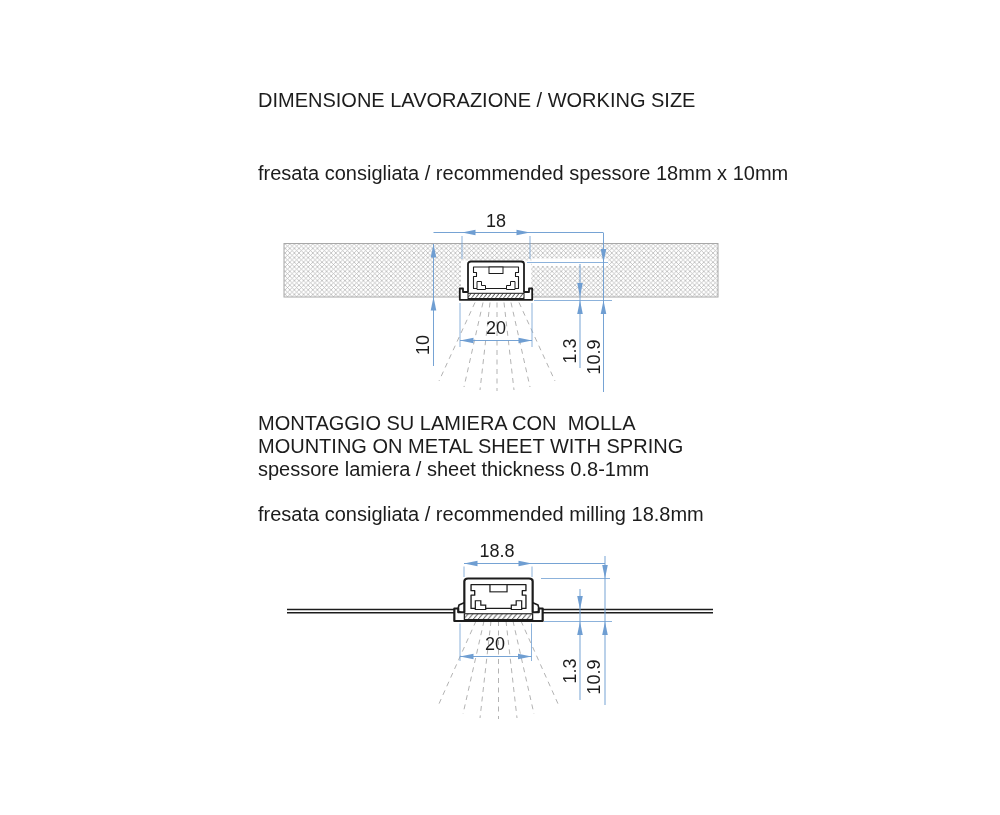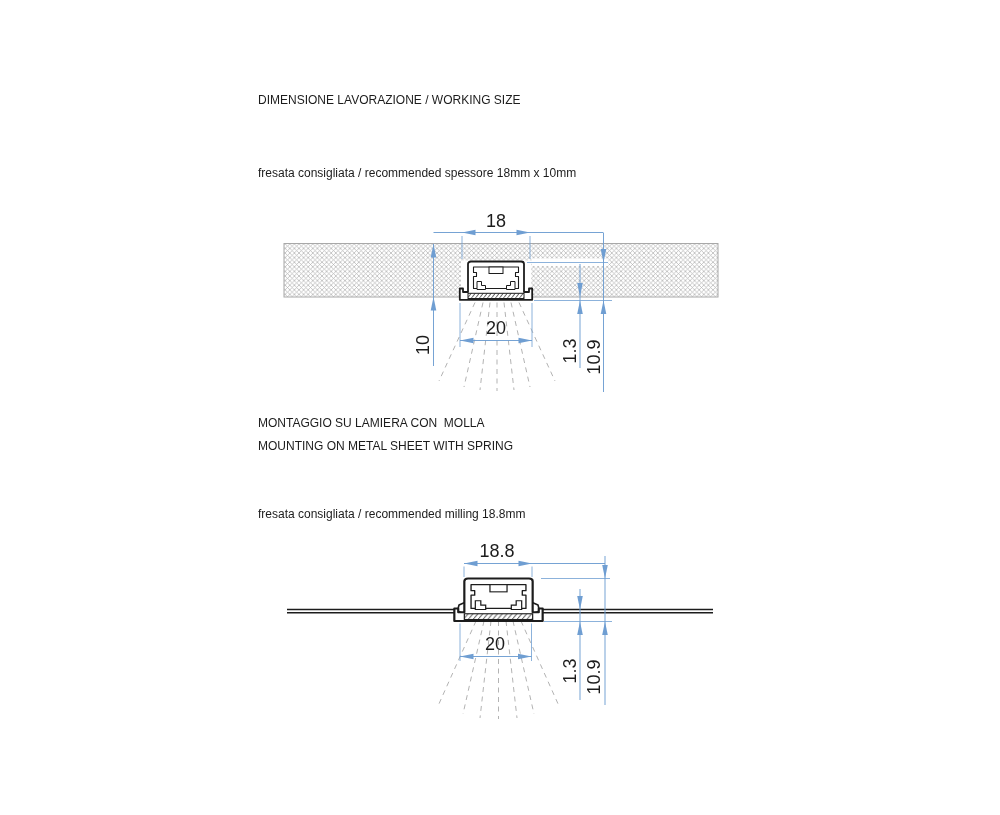--- a/index.html
+++ b/index.html
@@ -1,18 +1,18 @@
 <!DOCTYPE html>
 <html style="--dim: #6f9ed2; --hatch: #b5b5b5; --ink: #1c1c1c; --ray: #b3b3b3; --bg: #ffffff;"><head>
 <meta charset="utf-8">
 <style>
   html,body{margin:0;padding:0;background:#fff;}
   #page{position:relative;width:1000px;height:815px;background:var(--bg,#fff);overflow:hidden;
         font-family:"Liberation Sans",sans-serif;color:var(--ink,#1c1c1c);}
-  .hd{position:absolute;left:258px;font-size:12px;line-height:20px;white-space:pre;color:var(--ink,#1c1c1c);}
+  .hd{position:absolute;left:258px;font-size:20px;line-height:20px;white-space:pre;color:var(--ink,#1c1c1c);}
   #drawings{position:absolute;left:0;top:0;}
   
   .panelrect{fill:url(#xh);stroke:#a8a8a8;stroke-width:1;}
   .mask{fill:#fff;stroke:none;}
   .hatchline{stroke:var(--hatch,#b6b6b6);stroke-width:.75;}
   .dhline{stroke:var(--ink,#1c1c1c);stroke-width:.8;}
   .pOuter{fill:#fff;stroke:var(--ink,#1c1c1c);stroke-width:1.8;stroke-linejoin:round;}
   .pInner{fill:none;stroke:var(--ink,#1c1c1c);stroke-width:1.1;stroke-linejoin:round;}
   .pTab,.pHook{fill:#fff;stroke:var(--ink,#1c1c1c);stroke-width:1;}
   .pDiff{fill:url(#dh);stroke:var(--ink,#1c1c1c);stroke-width:1;}
@@ -28,20 +28,21 @@
 <body>
 
 <div id="page">
 
   <div class="hd" style="top:90px">DIMENSIONE LAVORAZIONE / WORKING SIZE</div>
 
   <div class="hd" style="top:163px">fresata consigliata / recommended spessore 18mm x 10mm</div>
 
   <div class="hd" style="top:413px">MONTAGGIO SU LAMIERA CON  MOLLA</div>
   <div class="hd" style="top:436px">MOUNTING ON METAL SHEET WITH SPRING</div>
+  <div class="hd" style="top:459px">spessore lamiera / sheet thickness 0.8-1mm</div>
   <div class="hd" style="top:504px">fresata consigliata / recommended milling 18.8mm</div>
 
   <svg id="drawings" width="1000" height="815" viewBox="0 0 1000 815">
     <defs>
       <pattern id="xh" width="4.6" height="4.6" patternUnits="userSpaceOnUse">
         <path class="hatchline" d="M0,4.6 L4.6,0 M0,0 L4.6,4.6" fill="none"></path>
       </pattern>
       <pattern id="dh" width="4" height="5.2" patternUnits="userSpaceOnUse">
         <path class="dhline" d="M0,5.2 L4,0" fill="none"></path>
       </pattern>

